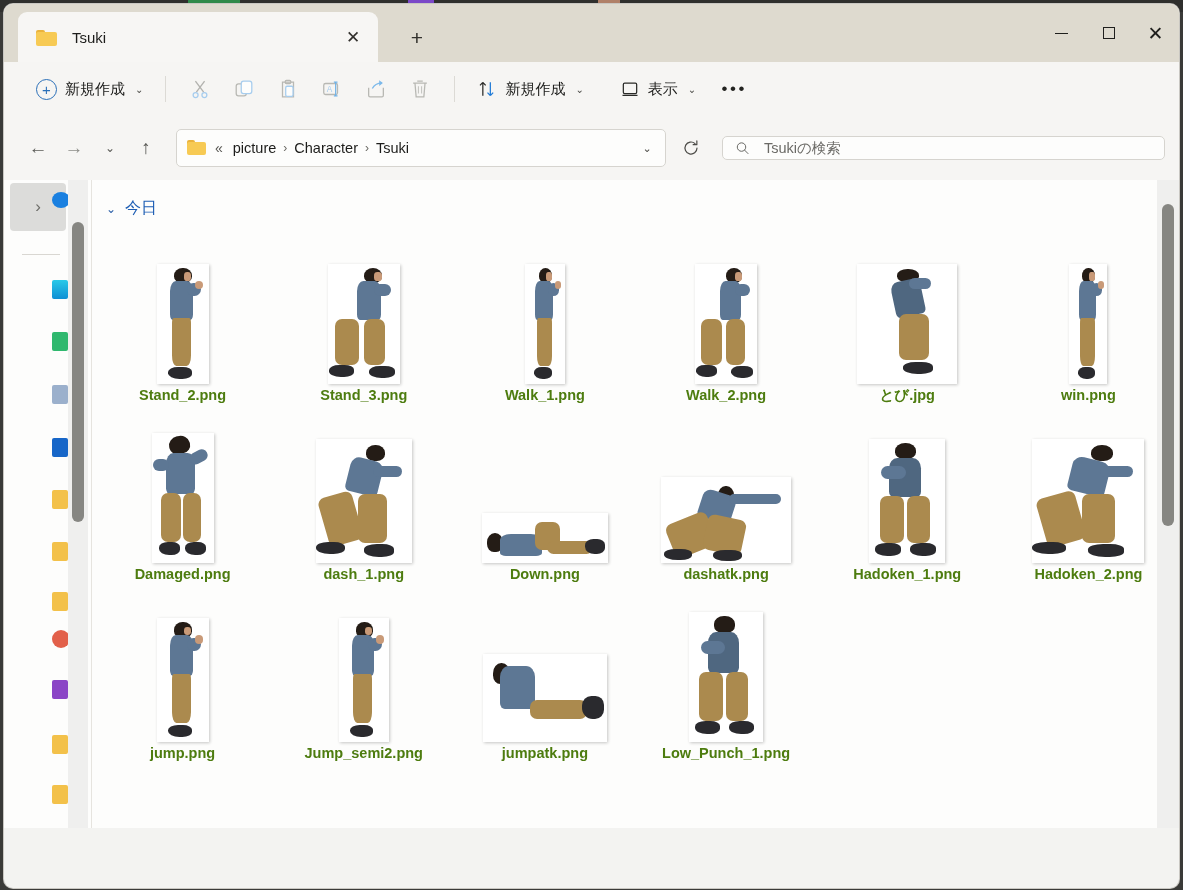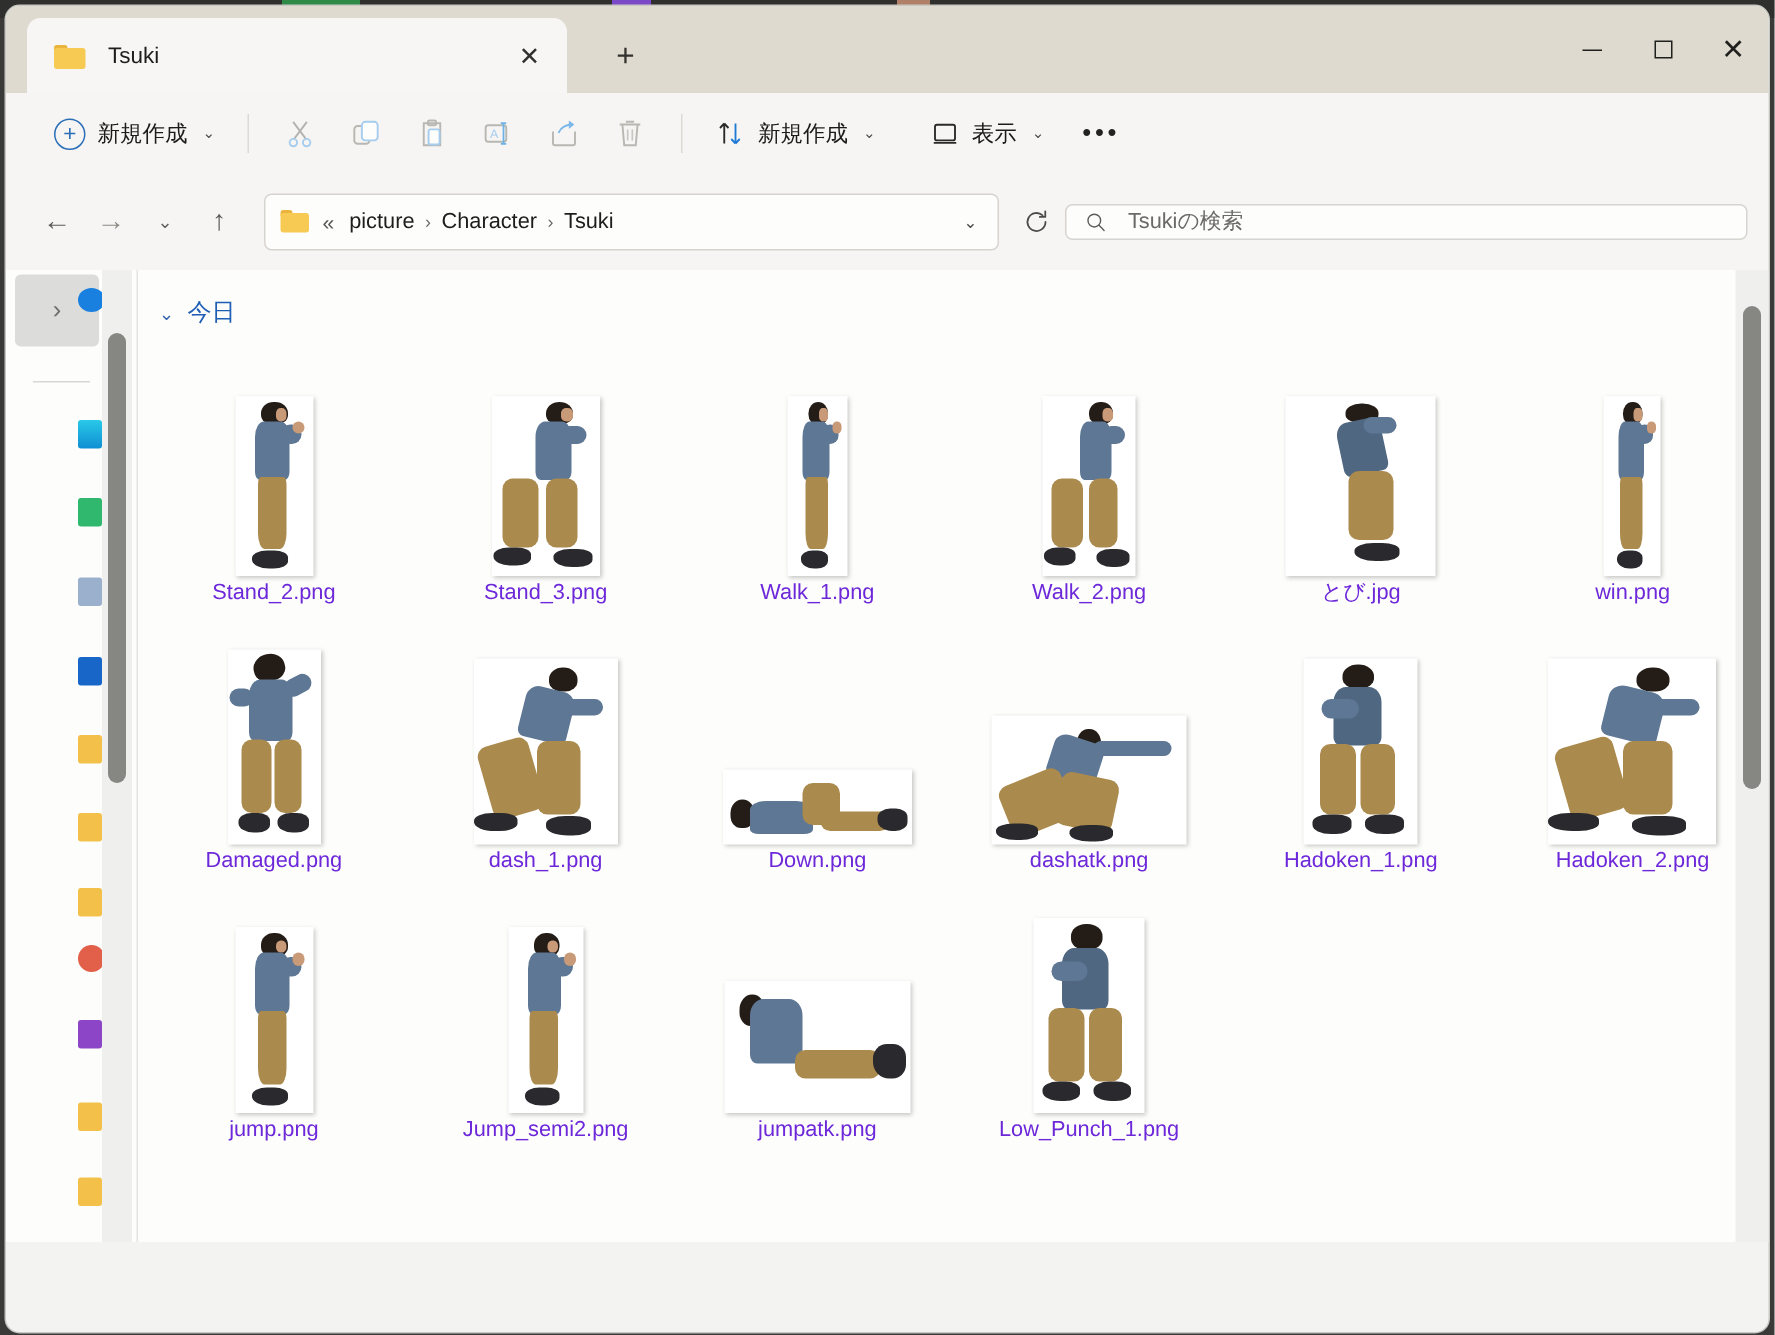--- a/index.html
+++ b/index.html
@@ -142,21 +142,21 @@
   .crumb-sep { color: #6a6964; font-size: 12px; margin: 0 2px; }
   .addr-chev {
     width: 28px; height: 34px; display: flex; align-items: center;
     justify-content: center; color: #4c4b47; font-size: 11px;
   }
   #refresh-button {
     width: 38px; height: 38px; margin-left: 6px; border-radius: 5px;
     display: flex; align-items: center; justify-content: center; color: #4c4b47;
   }
   #search-box {
-    flex: 1; height: 24px;
+    margin-left: 12px; flex: 1; height: 24px;
     background: #fdfdfc; border: 1px solid #d6d4cf; border-radius: 5px;
     display: flex; align-items: center; padding: 0 12px; gap: 14px;
   }
   #search-input {
     border: none; outline: none; background: transparent;
     font-family: "Liberation Sans", sans-serif;
     font-size: 14.5px; color: #3d3d39; width: 100%;
   }
   #search-input::placeholder { color: #6b6a66; }
 
@@ -218,22 +218,22 @@
     position: relative; width: 100%; height: 146px;
     display: flex; align-items: flex-end; justify-content: center;
     padding-bottom: 2px;
   }
   .thumb {
     position: relative; background: #ffffff;
     box-shadow: 1px 1px 3px rgba(0,0,0,0.22);
     overflow: hidden;
   }
   .fname {
-    font-size: 14.5px; color: #6d28d9; text-align: center;
-    line-height: 19px; max-width: 140px; word-break: break-all;
+    font-size: 14.5px; color: #4d7c0f; text-align: center;
+    line-height: 19px; max-width: 140px; word-break: break-all; font-weight: bold;
   }
 
   
   .fig { position: absolute; }
   .head { background: #241c16; border-radius: 48% 48% 42% 42%; }
   .face { background: #c99a78; border-radius: 40%; }
   .torso { background: #5d7794; border-radius: 26% 26% 14% 14%; }
   .torso.dk { background: #4f6780; }
   .legs { background: #ab8a4e; border-radius: 10% 10% 22% 22%; }
   .arm { background: #5d7794; border-radius: 7px; }

